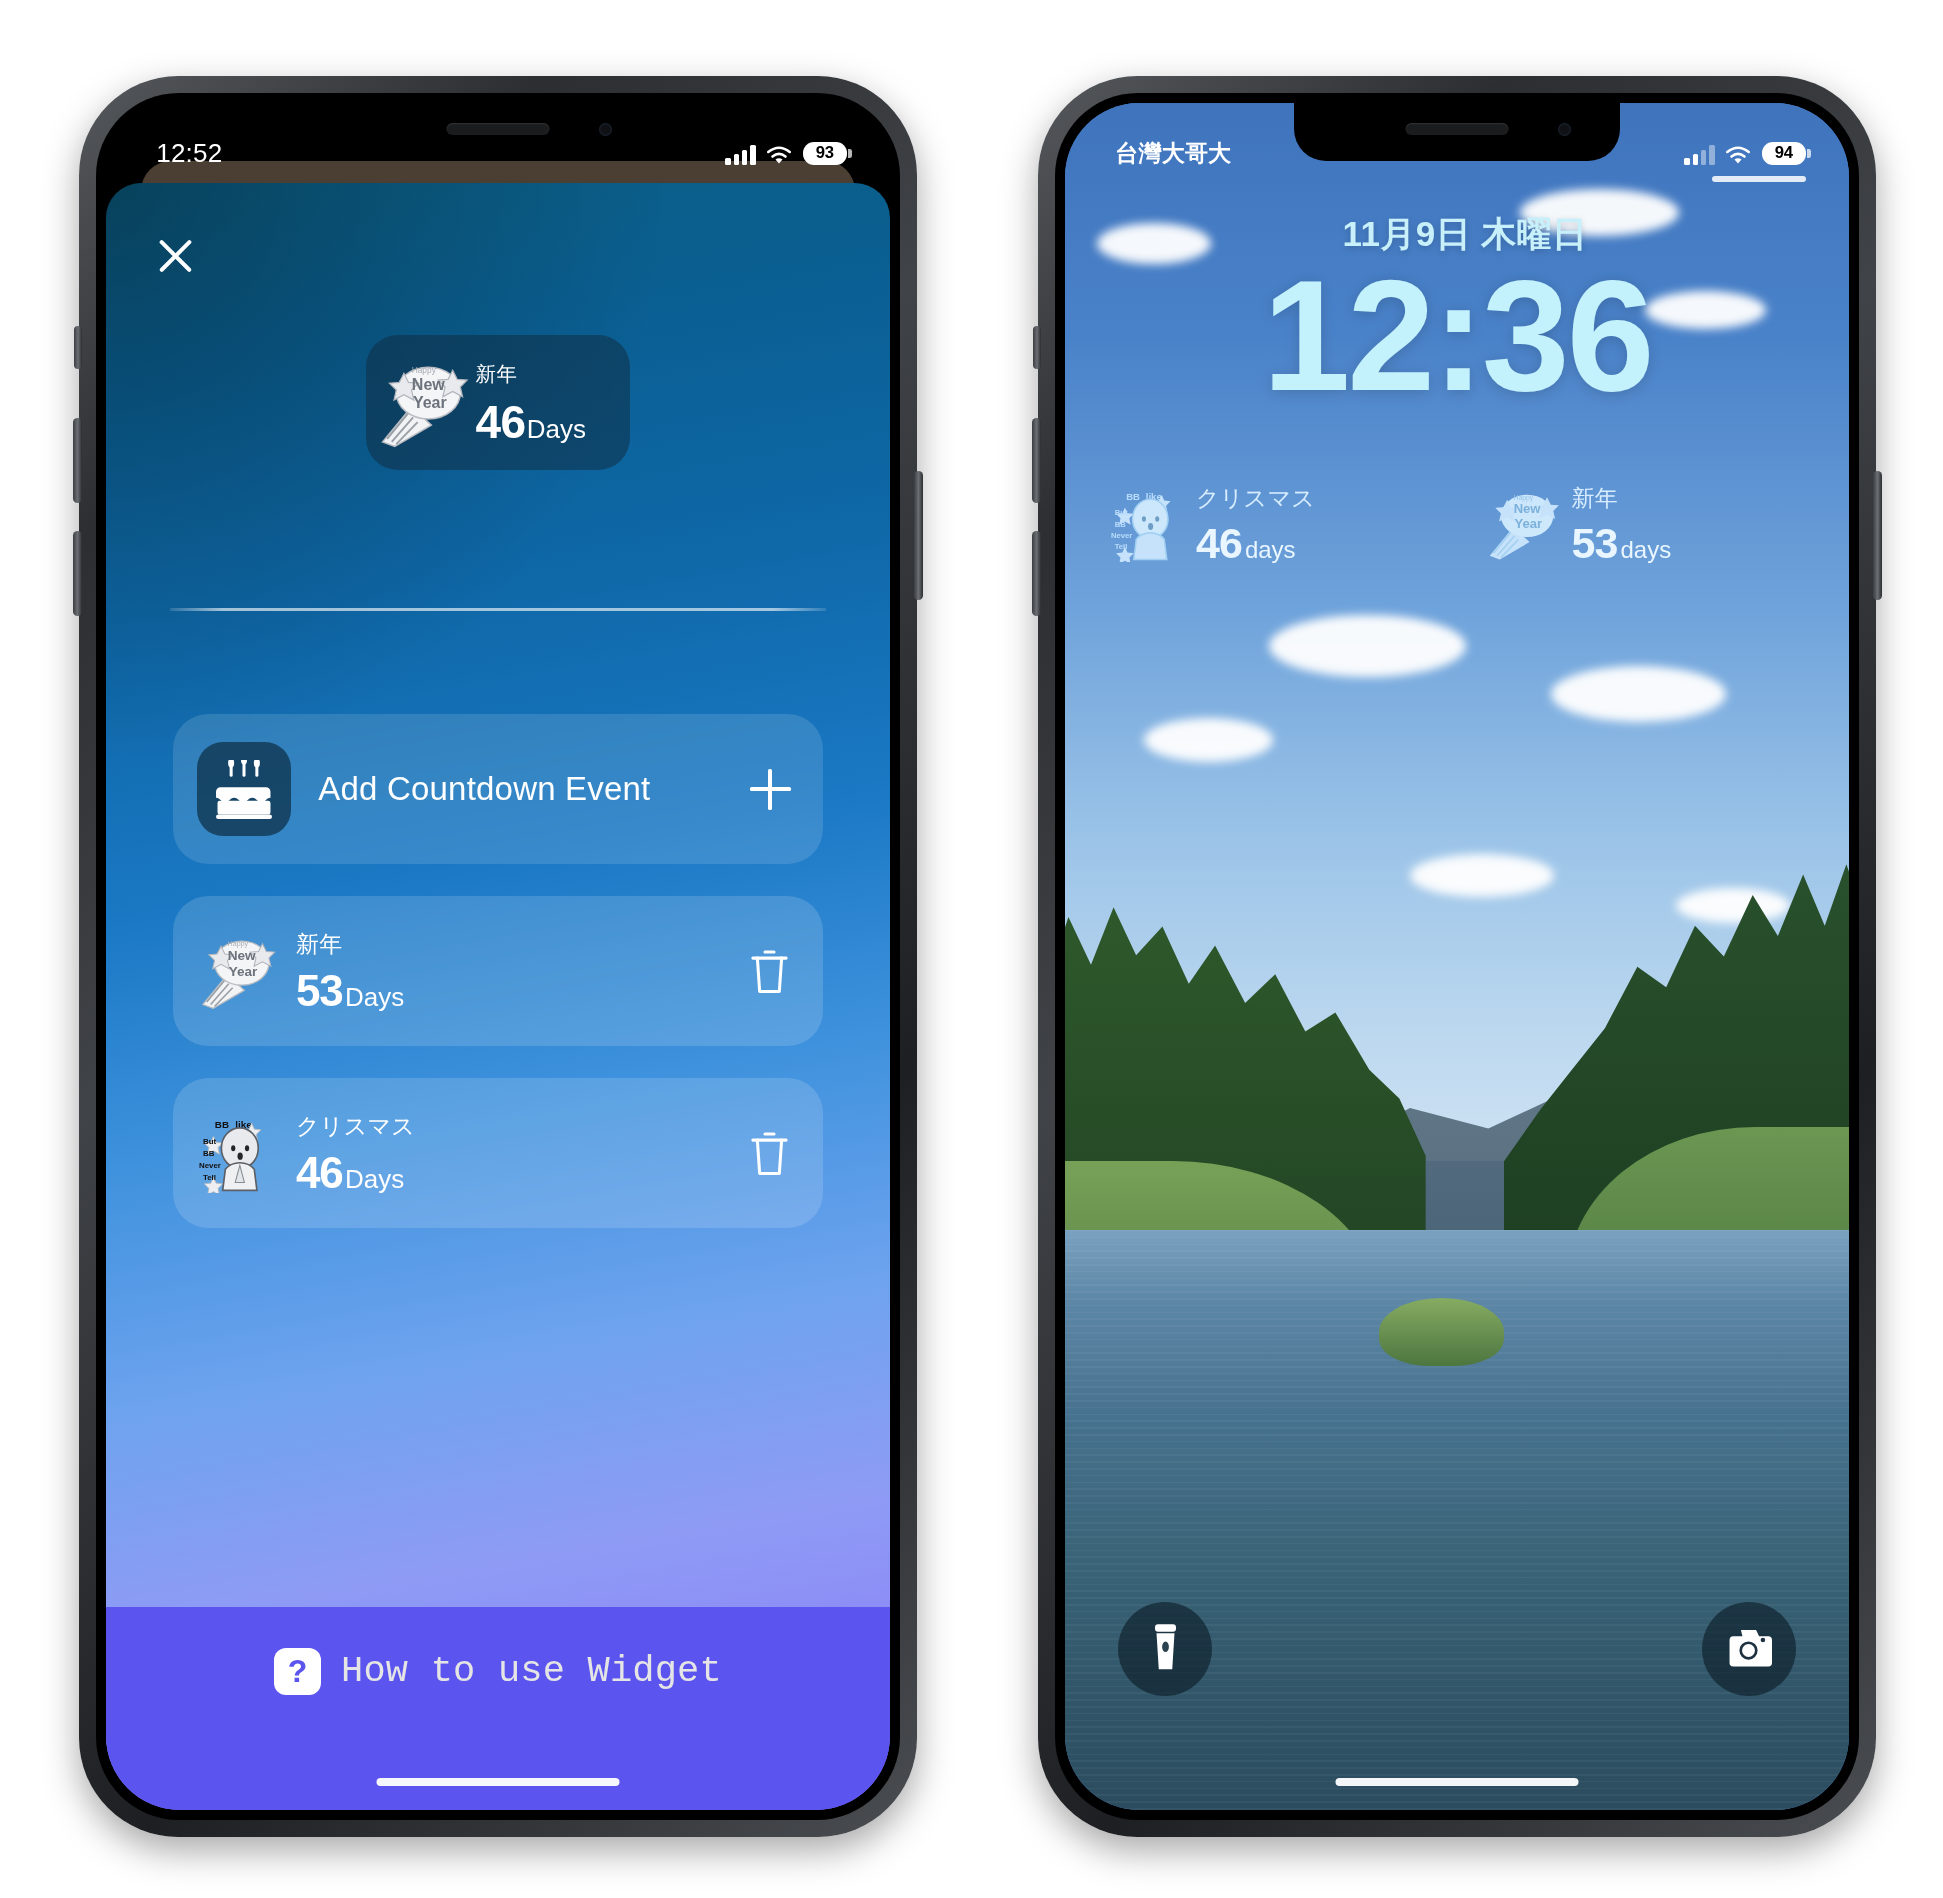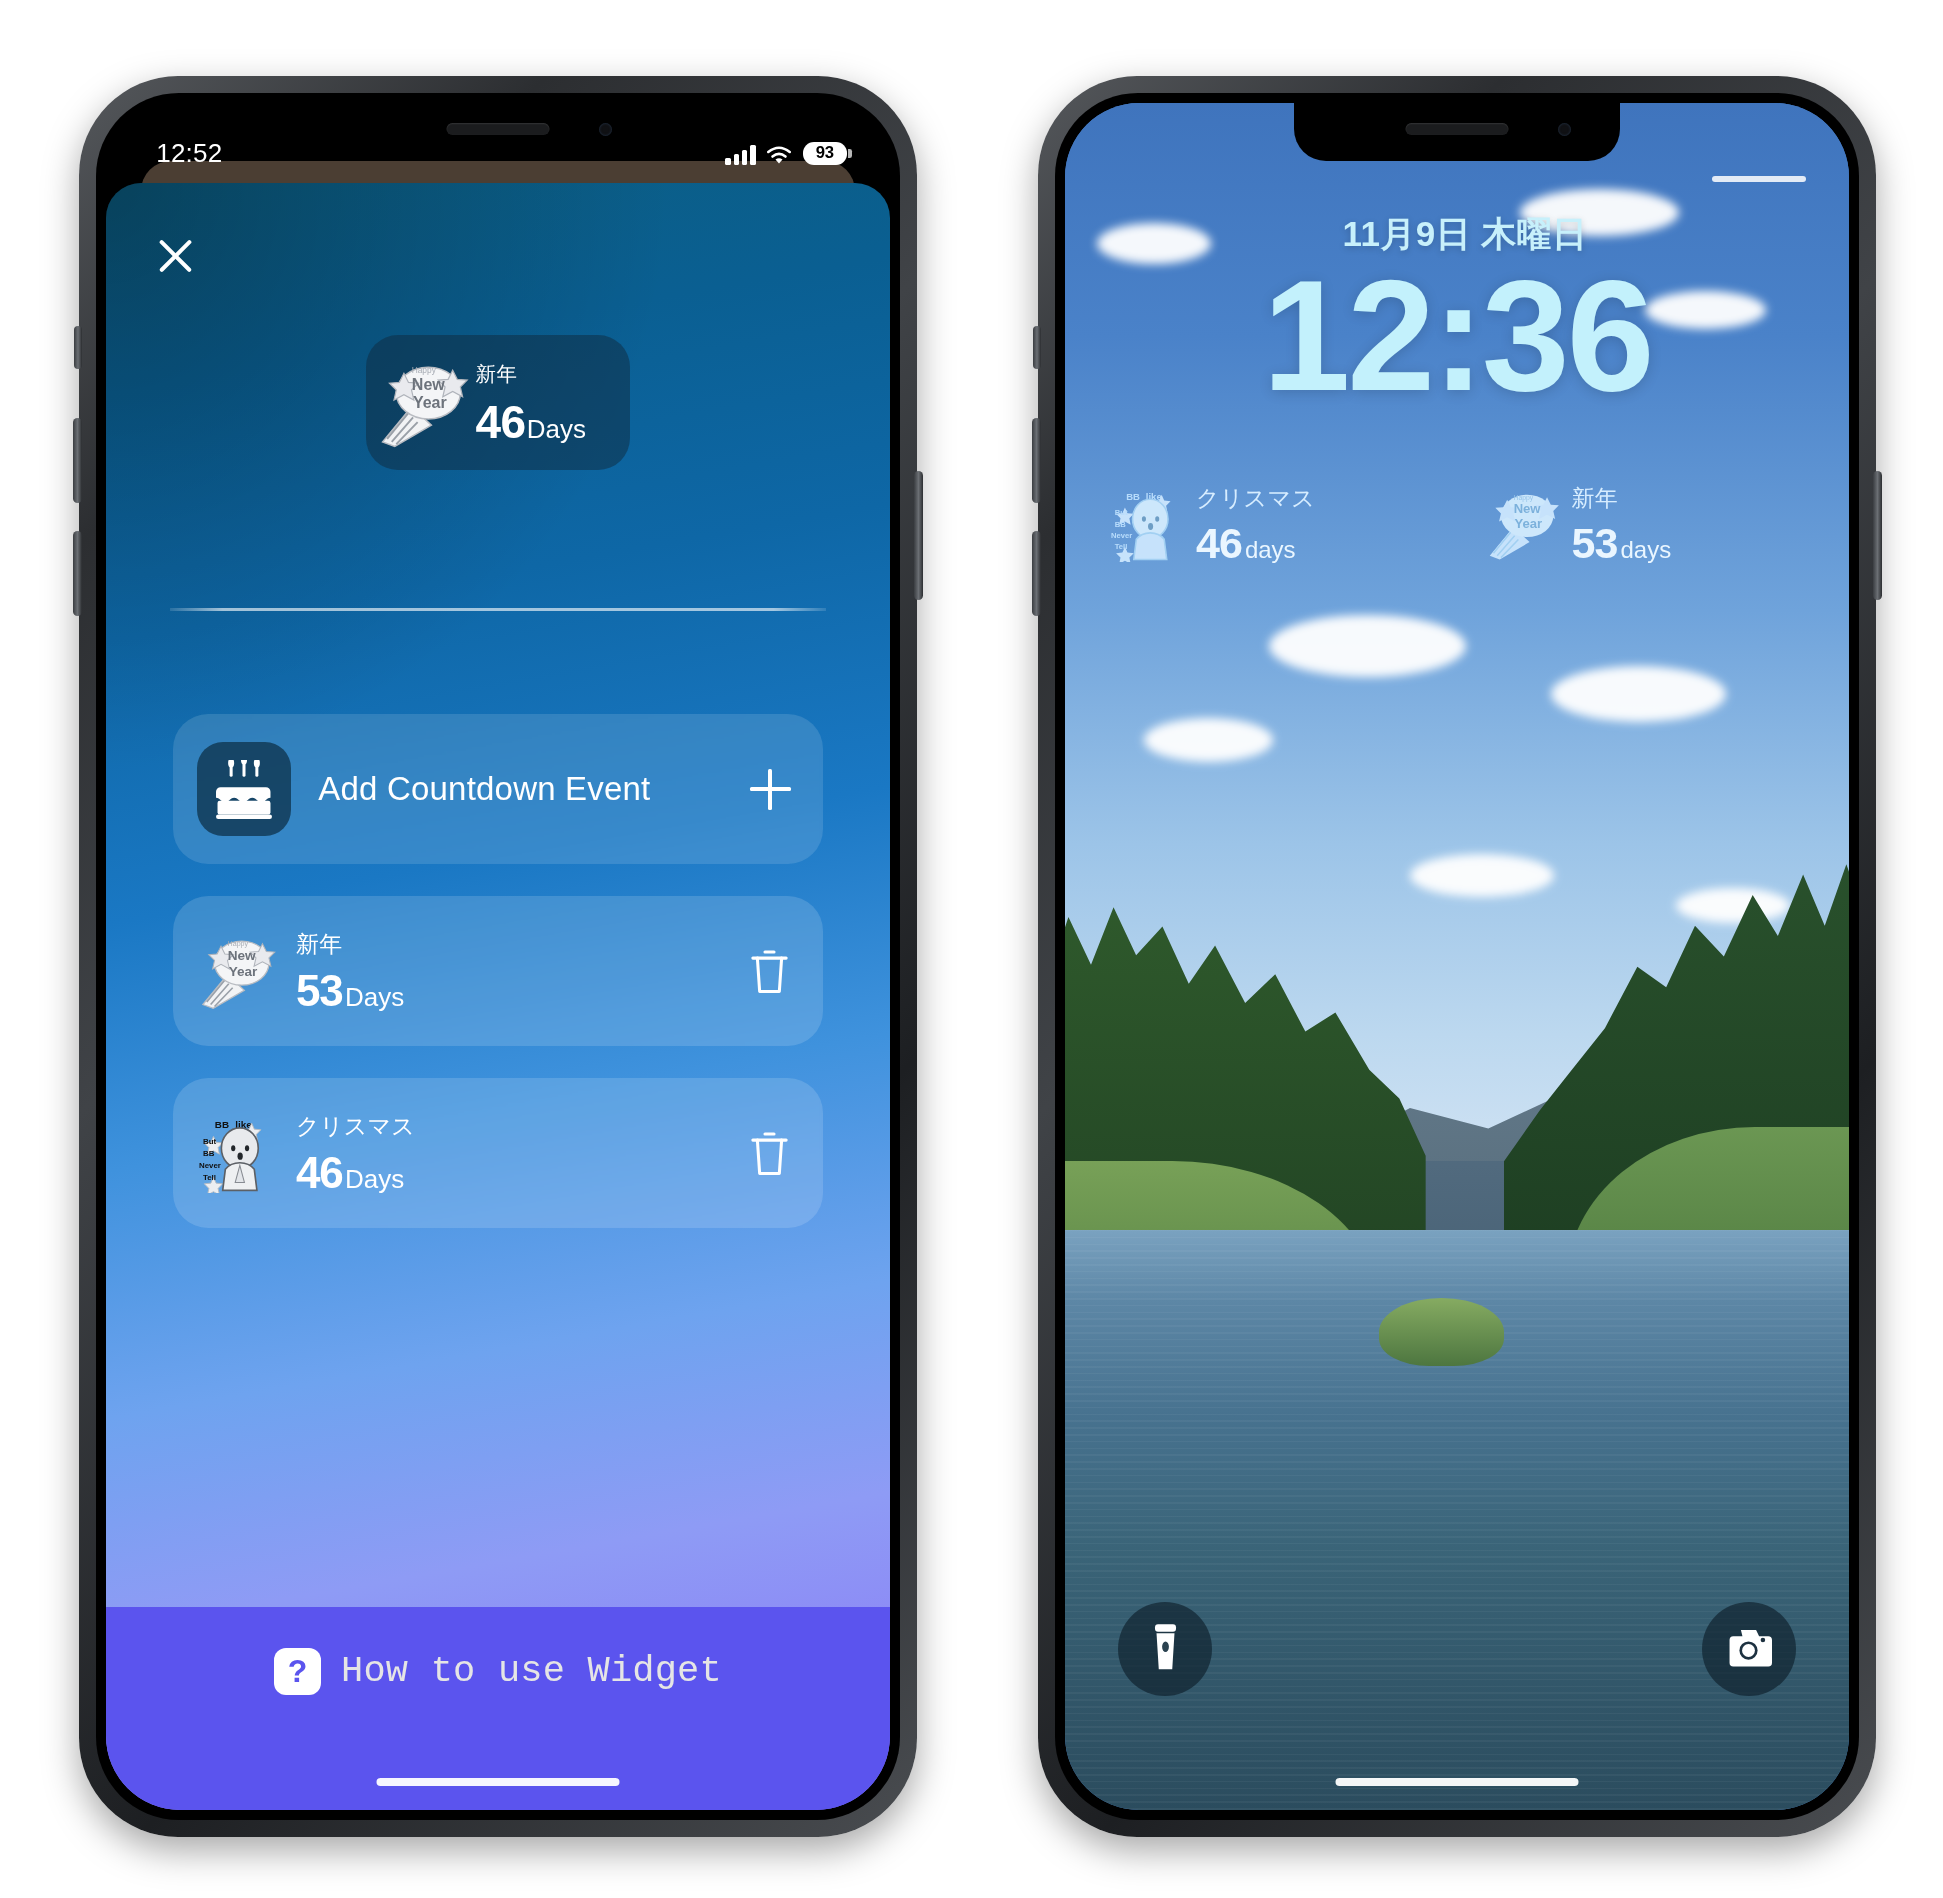--- a/index.html
+++ b/index.html
@@ -596,20 +596,43 @@
                   <path d="M21 4 h20 l4 8 h12 a5 5 0 0 1 5 5 v30 a5 5 0 0 1 -5 5 h-46 a5 5 0 0 1 -5-5 v-30 a5 5 0 0 1 5-5 h12 z"></path>
                 </g>
                 <circle cx="31" cy="31" r="12" fill="#1d3140"></circle>
                 <circle cx="31" cy="31" r="8.5" fill="#fff"></circle>
                 <circle cx="50" cy="17" r="3" fill="#1d3140"></circle>
               </svg>
             </span>
           </div>
         </div>
 
+        <div class="statusbar">
+          <div class="sb-left carrier">台灣大哥大</div>
+          <div class="sb-right">
+            <div class="sig dim">
+                <i></i>
+                <i></i>
+                <i></i>
+                <i></i>
+              </div>
+            <div class="wifi">
+              <svg width="26" height="20" viewBox="0 0 34 26">
+                <g fill="none" stroke="#fff" stroke-width="3.4" stroke-linecap="round">
+                  <path d="M3 9 q14 -11 28 0"></path>
+                  <path d="M8.5 15 q8.5 -7 17 0"></path>
+                </g>
+                <path d="M17 24 l-4.6 -5 q4.6 -3.4 9.2 0 z" fill="#fff"></path>
+              </svg>
+            </div>
+            <div class="batt">
+              <span>94</span>
+            </div>
+          </div>
+        </div>
         <div class="charge-line"></div>
 
         <div class="notch">
           <div class="speaker"></div>
           <div class="cam"></div>
         </div>
 
         <div class="home-ind"></div>
       </div>
     </div>

